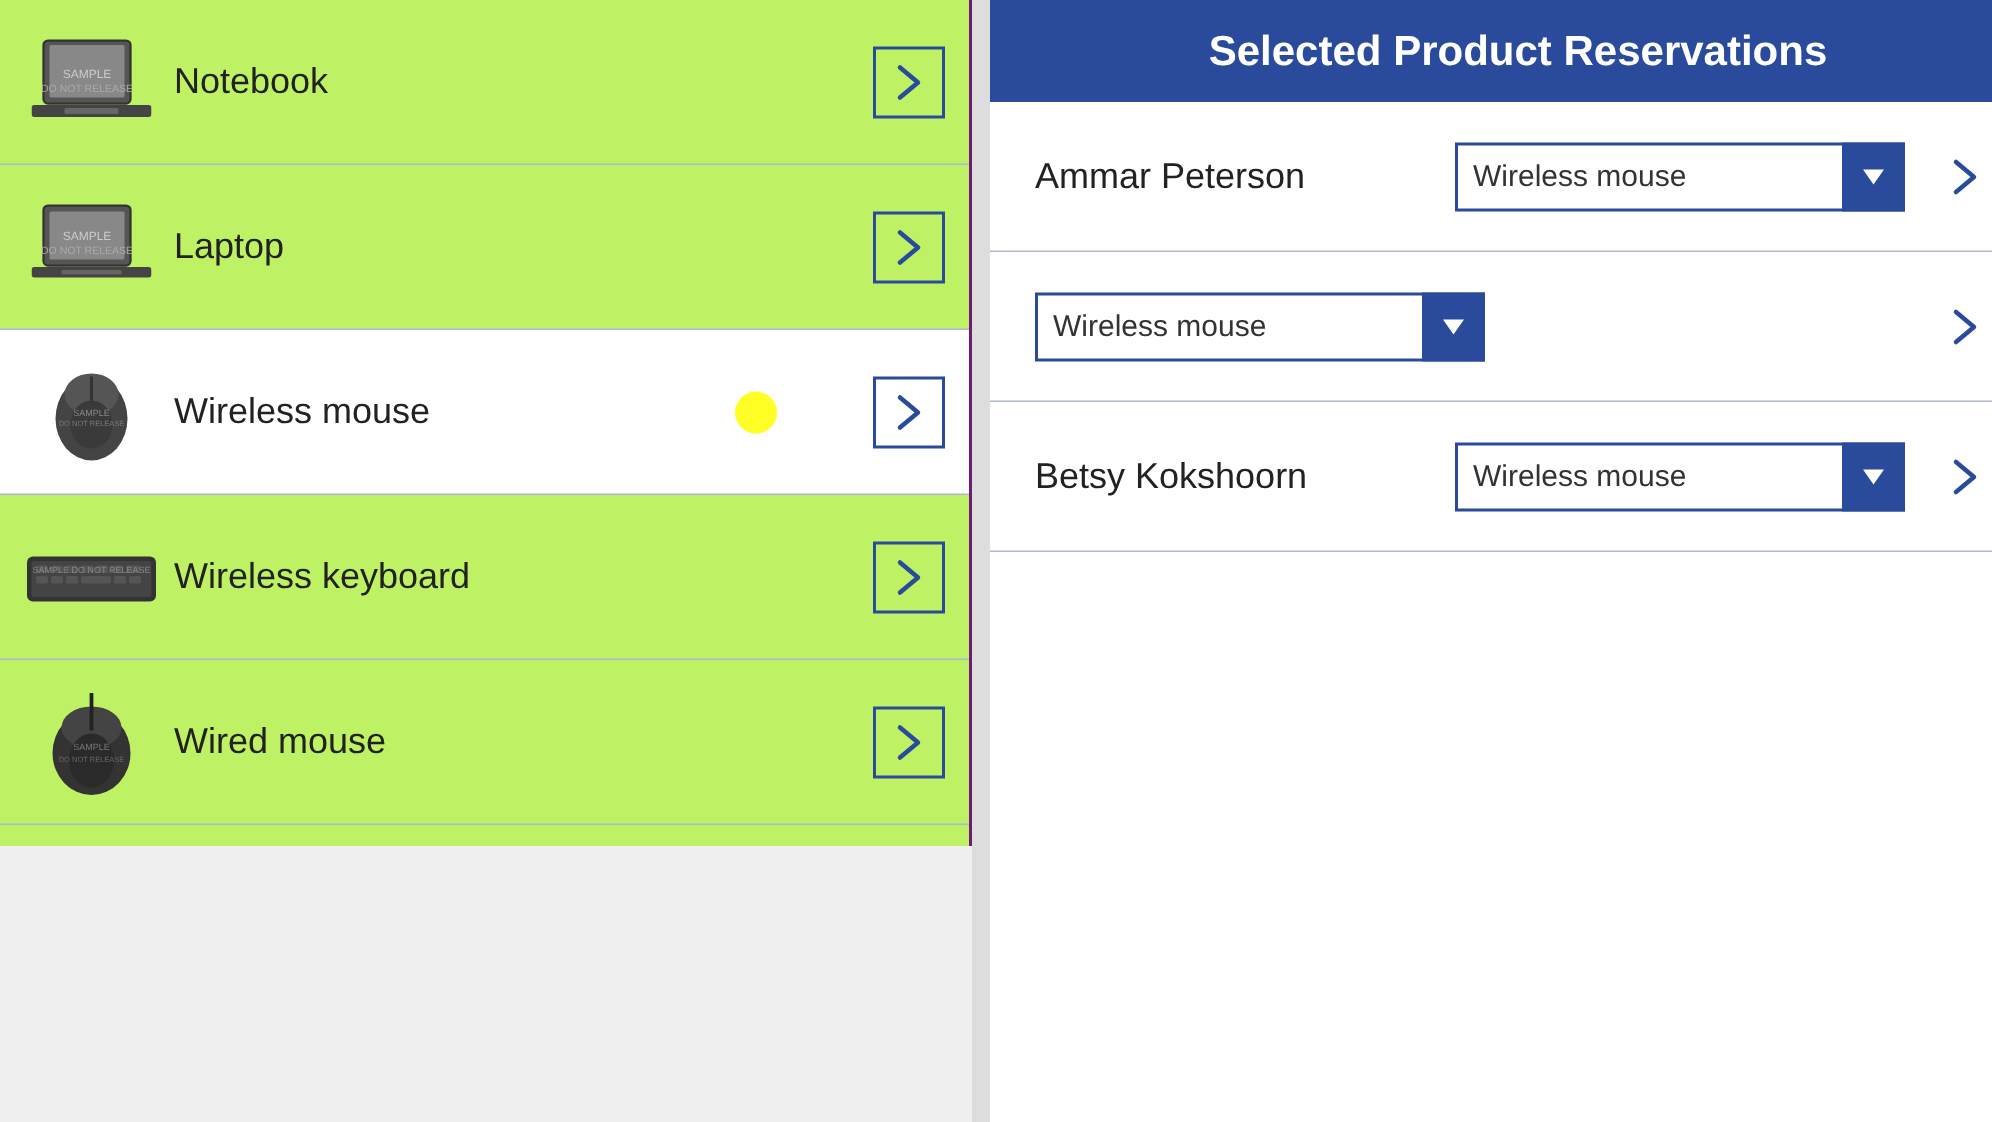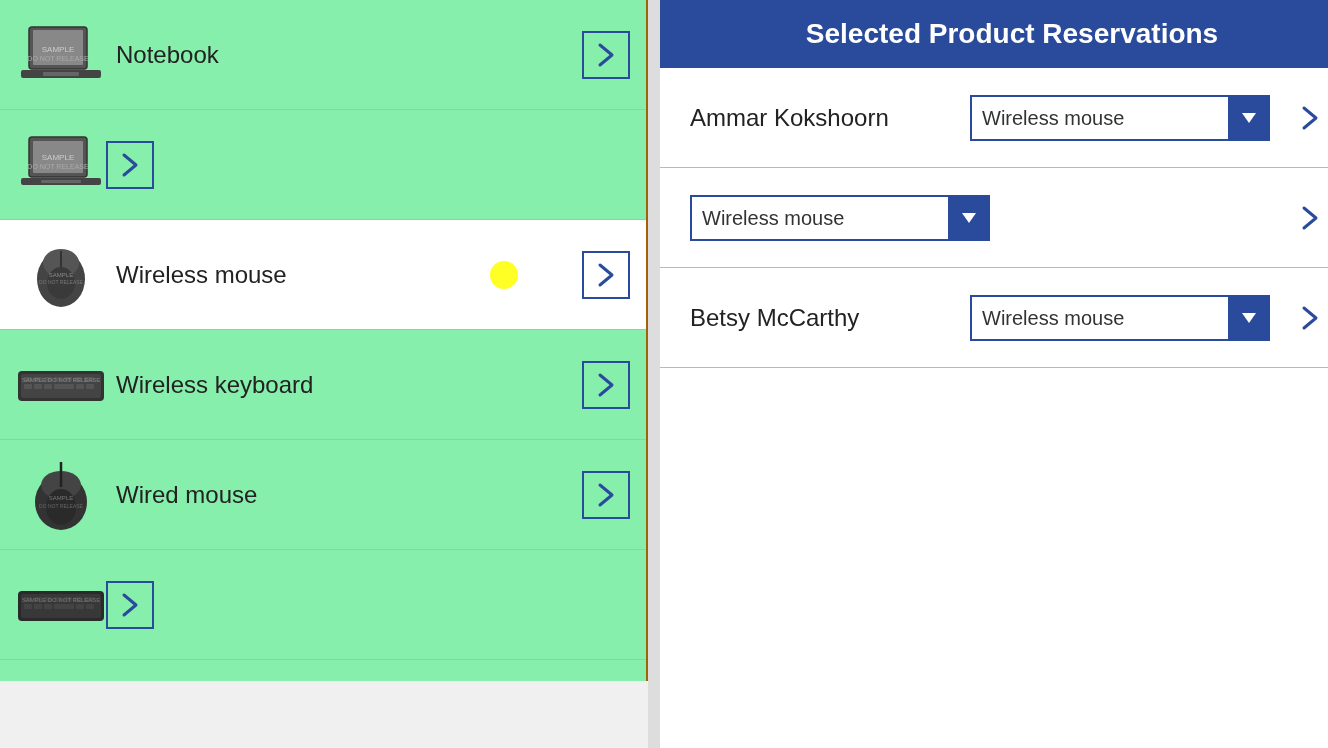--- a/index.html
+++ b/index.html
@@ -8,23 +8,23 @@
       background: #f0f0f0;
       width: 1328px;
       height: 748px;
       display: flex;
       overflow: hidden;
     }
 
     
     .left-panel {
       width: 648px;
-      height: 681px;
-      background: #86efac;
-      border-right: 2px solid #a16207;
+      height: 564px;
+      background: #bef264;
+      border-right: 2px solid #701a75;
       overflow-y: auto;
       flex-shrink: 0;
     }
 
     .product-item {
       display: flex;
       align-items: center;
       padding: 10px 16px;
       border-bottom: 1px solid #b0b8d0;
       cursor: pointer;
@@ -221,20 +221,21 @@
       <div class="product-icon-wrap">
         <svg width="80" height="65" viewBox="0 0 80 65" xmlns="http://www.w3.org/2000/svg">
       <rect x="8" y="5" width="58" height="40" rx="3" fill="#555" stroke="#333" stroke-width="1.5"></rect>
       <rect x="12" y="9" width="50" height="32" rx="1" fill="#888"></rect>
       <rect x="0" y="46" width="80" height="7" rx="2" fill="#444"></rect>
       <rect x="20" y="48" width="40" height="3" rx="1" fill="#666"></rect>
       <text x="37" y="28" font-size="8" fill="#ccc" text-anchor="middle" font-family="Arial">SAMPLE</text>
       <text x="37" y="37" font-size="7" fill="#aaa" text-anchor="middle" font-family="Arial">DO NOT RELEASE</text>
     </svg>
       </div>
+      <span class="product-label">Laptop</span>
       <button class="chevron-btn">
         <svg width="20" height="28" viewBox="0 0 20 28">
     <polyline points="4,4 16,14 4,24" stroke-linecap="round" stroke-linejoin="round"></polyline>
   </svg>
       </button>
     </div>
     <div class="product-item active" style="position: relative;">
       <div class="product-icon-wrap">
         <svg width="72" height="68" viewBox="0 0 72 68" xmlns="http://www.w3.org/2000/svg">
       <ellipse cx="36" cy="38" rx="24" ry="28" fill="#444"></ellipse>
@@ -331,21 +332,21 @@
       </button>
     </div>
   </div>
 
 <div class="scrollbar-area"></div>
 
 <div class="right-panel">
   <div class="right-header">Selected Product Reservations</div>
   <div class="reservation-list">
   <div class="reservation-row">
-        <span class="person-name">Ammar Kokshoorn</span>
+        <span class="person-name">Ammar Peterson</span>
         <div class="select-wrapper">
           <div class="select-container"><select class="product-select"><option value="Wireless mouse">Wireless mouse</option><option value="Wired mouse">Wired mouse</option><option value="Wireless keyboard">Wireless keyboard</option><option value="Wired keyboard">Wired keyboard</option><option value="Notebook">Notebook</option><option value="Laptop">Laptop</option></select><div class="select-arrow">
               <svg width="18" height="14" viewBox="0 0 18 14">
     <polygon points="2,2 16,2 9,12" fill="#fff"></polygon>
   </svg>
             </div></div>
         </div>
         <button class="row-chevron-btn">
           <svg width="20" height="28" viewBox="0 0 20 28">
     <polyline points="4,4 16,14 4,24" stroke-linecap="round" stroke-linejoin="round" stroke="#2a4a9b" stroke-width="3" fill="none"></polyline>
@@ -360,21 +361,21 @@
   </svg>
             </div></div>
         </div>
         <button class="row-chevron-btn">
           <svg width="20" height="28" viewBox="0 0 20 28">
     <polyline points="4,4 16,14 4,24" stroke-linecap="round" stroke-linejoin="round" stroke="#2a4a9b" stroke-width="3" fill="none"></polyline>
   </svg>
         </button>
       </div>
       <div class="reservation-row">
-        <span class="person-name">Betsy McCarthy</span>
+        <span class="person-name">Betsy Kokshoorn</span>
         <div class="select-wrapper">
           <div class="select-container"><select class="product-select"><option value="Wireless mouse">Wireless mouse</option><option value="Wired mouse">Wired mouse</option><option value="Wireless keyboard">Wireless keyboard</option><option value="Wired keyboard">Wired keyboard</option><option value="Notebook">Notebook</option><option value="Laptop">Laptop</option></select><div class="select-arrow">
               <svg width="18" height="14" viewBox="0 0 18 14">
     <polygon points="2,2 16,2 9,12" fill="#fff"></polygon>
   </svg>
             </div></div>
         </div>
         <button class="row-chevron-btn">
           <svg width="20" height="28" viewBox="0 0 20 28">
     <polyline points="4,4 16,14 4,24" stroke-linecap="round" stroke-linejoin="round" stroke="#2a4a9b" stroke-width="3" fill="none"></polyline>

